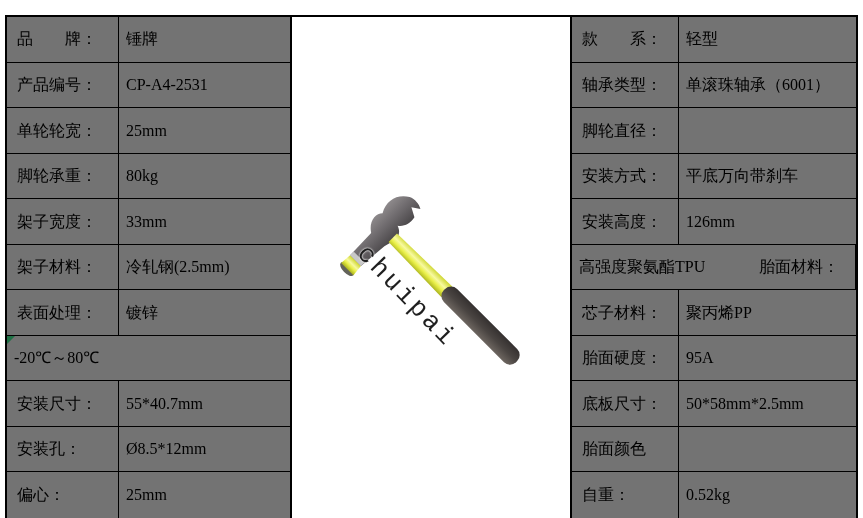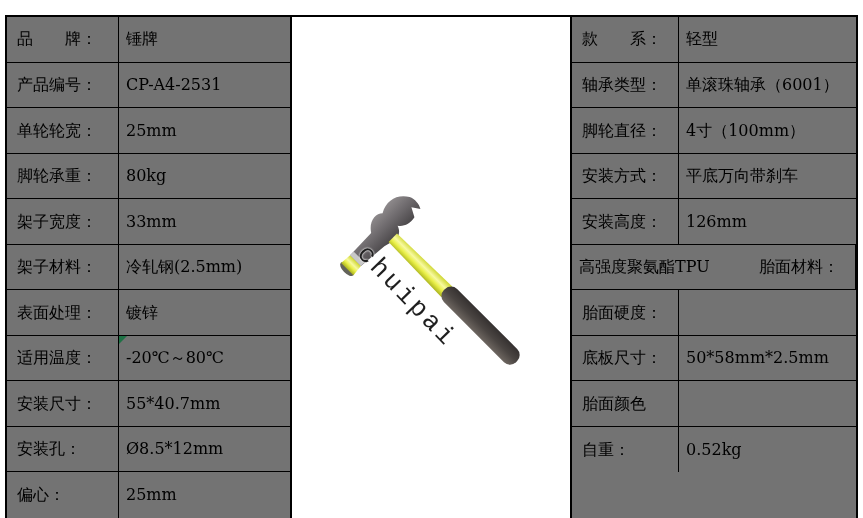--- a/index.html
+++ b/index.html
@@ -14,21 +14,21 @@
   }
   .side{display:grid;grid-template-rows:repeat(11,1fr);}
   .side.left{width:283px;border-right:2px solid #000;}
   .side.right{width:284px;border-left:2px solid #000;}
   .row{display:flex;border-bottom:1px solid #000;min-height:0;}
   .row:last-child{border-bottom:none;}
   .cell{display:flex;align-items:center;font-size:16px;line-height:1.1;white-space:nowrap;overflow:hidden;}
   .label{border-right:1px solid #000;padding-left:10px;flex:0 0 auto;}
   .left .label{width:101px;}
   .right .label{width:96px;}
-  .value{flex:1;padding-left:7px;position:relative;}
+  .value{flex:1;padding-left:7px;position:relative;font-family:Liberation Serif, serif;}
   .corner{
     position:absolute;left:0;top:0;width:0;height:0;
     border-top:8px solid #1e7145;border-right:8px solid transparent;
   }
   .middle{flex:1;position:relative;background:#fff;}
   .hammer{position:absolute;left:0;top:0;}
   .watermark{
     position:absolute;left:80px;top:222px;
     transform:rotate(46deg);transform-origin:0 0;
     font-family:"Liberation Mono","DejaVu Sans Mono",monospace;
@@ -64,21 +64,20 @@
     </div>
     <div class="row">
       <div class="cell label">架子材料：</div>
       <div class="cell value">冷轧钢(2.5mm)</div>
     </div>
     <div class="row">
       <div class="cell label">表面处理：</div>
       <div class="cell value">镀锌</div>
     </div>
     <div class="row">
-      <div class="cell label">适用温度：</div>
       <div class="cell value">
         <span class="corner"></span>
         <span>-20℃～80℃</span>
       </div>
     </div>
     <div class="row">
       <div class="cell label">安装尺寸：</div>
       <div class="cell value">55*40.7mm</div>
     </div>
     <div class="row">
@@ -129,36 +128,40 @@
     <div class="row">
       <div class="cell label">款　　系：</div>
       <div class="cell value">轻型</div>
     </div>
     <div class="row">
       <div class="cell label">轴承类型：</div>
       <div class="cell value">单滚珠轴承（6001）</div>
     </div>
     <div class="row">
       <div class="cell label">脚轮直径：</div>
-      <div class="cell value">4寸（100mm）</div>
     </div>
     <div class="row">
       <div class="cell label">安装方式：</div>
       <div class="cell value">平底万向带刹车</div>
     </div>
     <div class="row">
       <div class="cell label">安装高度：</div>
       <div class="cell value">126mm</div>
     </div>
     <div class="row">
       <div class="cell value">高强度聚氨酯TPU</div>
       <div class="cell label">胎面材料：</div>
     </div>
     <div class="row">
+      <div class="cell label">芯子材料：</div>
+      <div class="cell value">聚丙烯PP</div>
+    </div>
+    <div class="row">
       <div class="cell label">胎面硬度：</div>
+      <div class="cell value">95A</div>
     </div>
     <div class="row">
       <div class="cell label">底板尺寸：</div>
       <div class="cell value">50*58mm*2.5mm</div>
     </div>
     <div class="row">
       <div class="cell label">胎面颜色</div>
     </div>
     <div class="row">
       <div class="cell label">自重：</div>

